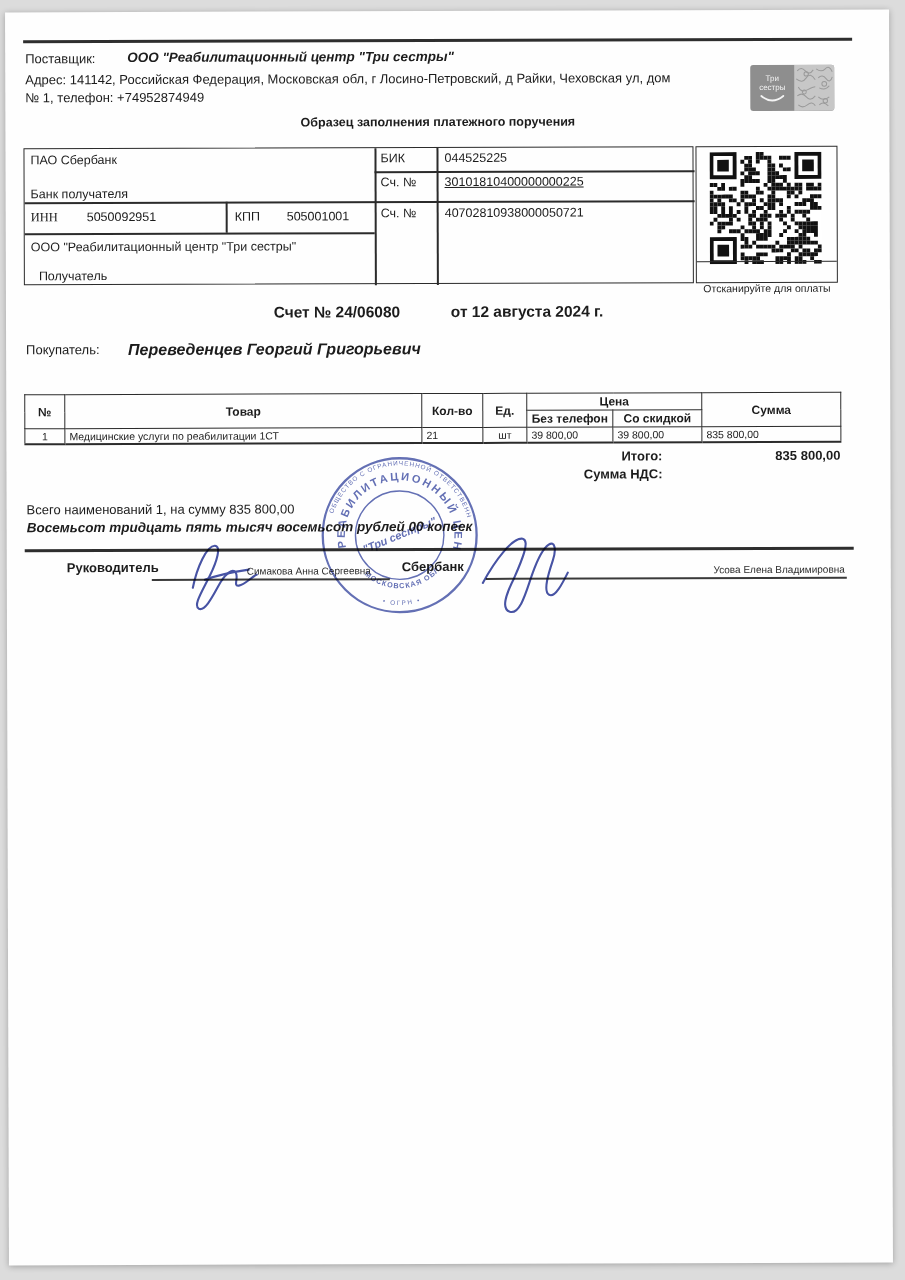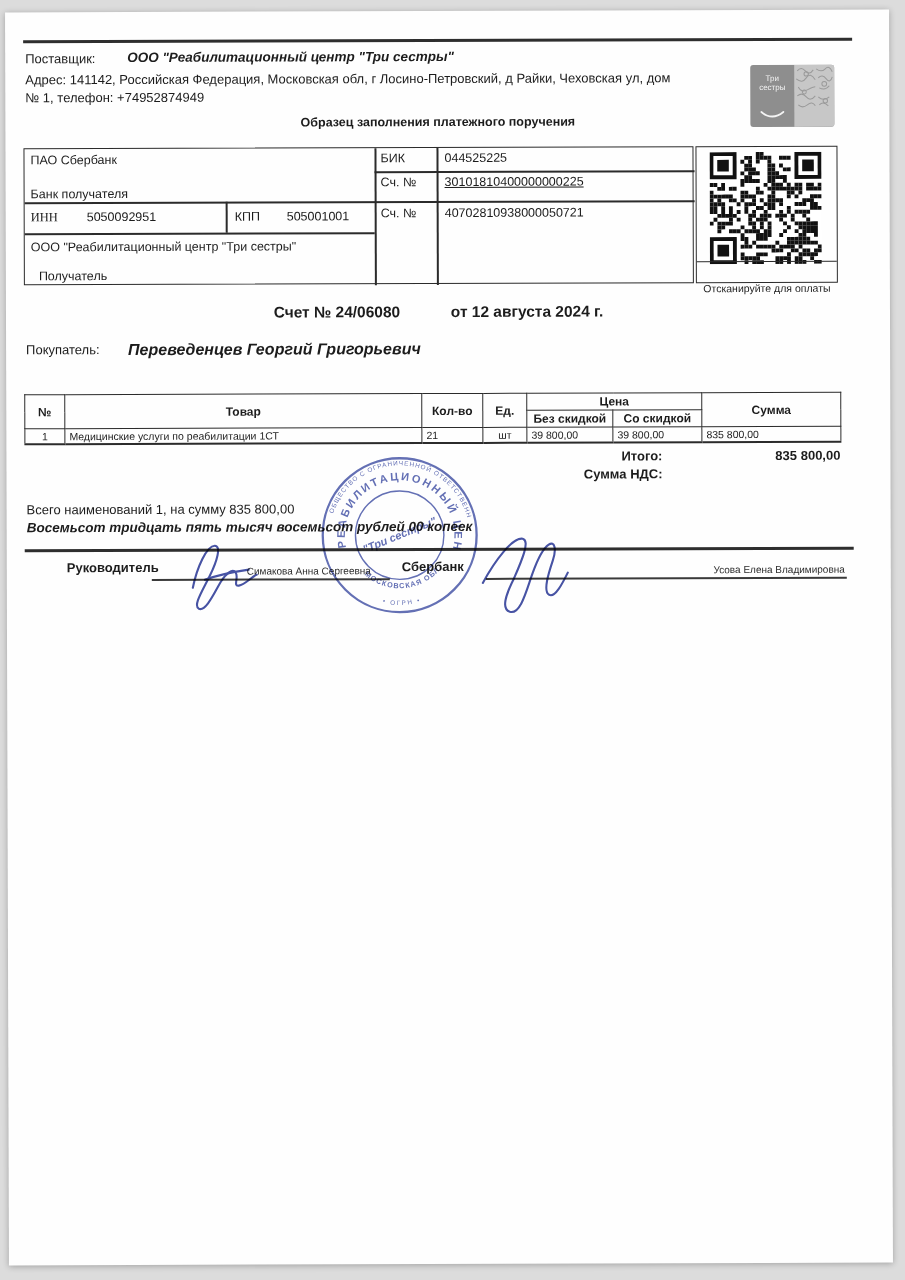--- a/index.html
+++ b/index.html
@@ -43,21 +43,21 @@
   .num-c { text-align:center; }
   
   .totals-row { position:absolute; width:350px; display:flex; justify-content:flex-end; font-size:13px; font-weight:bold; }
   .totals-label { width:130px; text-align:right; }
   .totals-value { width:178px; text-align:right; }
   
   .sig-line { position:absolute; height:2px; background:#3a3a3a; }
   .sig-name { position:absolute; font-size:10px; color:#2d2d2d; white-space:nowrap; }
   .stamp-svg { mix-blend-mode:multiply; opacity:.82; }
   .sig-svg { mix-blend-mode:multiply; opacity:.9; }
-  .logo { left:745px; top:55px; width:84px; height:62px; background:#8e8e8e; border-radius:3px; display:flex; overflow:hidden; }
+  .logo { left:745px; top:55px; width:84px; height:46px; background:#8e8e8e; border-radius:3px; display:flex; overflow:hidden; }
   .logo-left { width:44px; height:100%; color:#f4f4f4; font-size:8px; text-align:center; padding-top:9px; line-height:9px; position:relative; }
   .logo-right { flex:1; background:#c7c7c7; position:relative; }
 </style>
 </head>
 <body>
 
 <div class="page">
 
   <div class="abs rule" style="left:18px; top:28px; width:829px;"></div>
 
@@ -484,21 +484,21 @@
     <tbody>
         <tr>
       <th rowspan="2">№</th>
       <th rowspan="2">Товар</th>
       <th rowspan="2">Кол-во</th>
       <th rowspan="2">Ед.</th>
       <th colspan="2">Цена</th>
       <th rowspan="2">Сумма</th>
     </tr>
     <tr>
-      <th>Без скидкой</th>
+      <th>Без телефон</th>
       <th>Со скидкой</th>
     </tr>
     <tr class="data">
       <td class="num-c">1</td>
       <td>Медицинские услуги по реабилитации 1СТ</td>
       <td class="num-r">21</td>
       <td class="num-c">шт</td>
       <td class="num-r">39 800,00</td>
       <td class="num-r">39 800,00</td>
       <td class="num-r">835 800,00</td>

